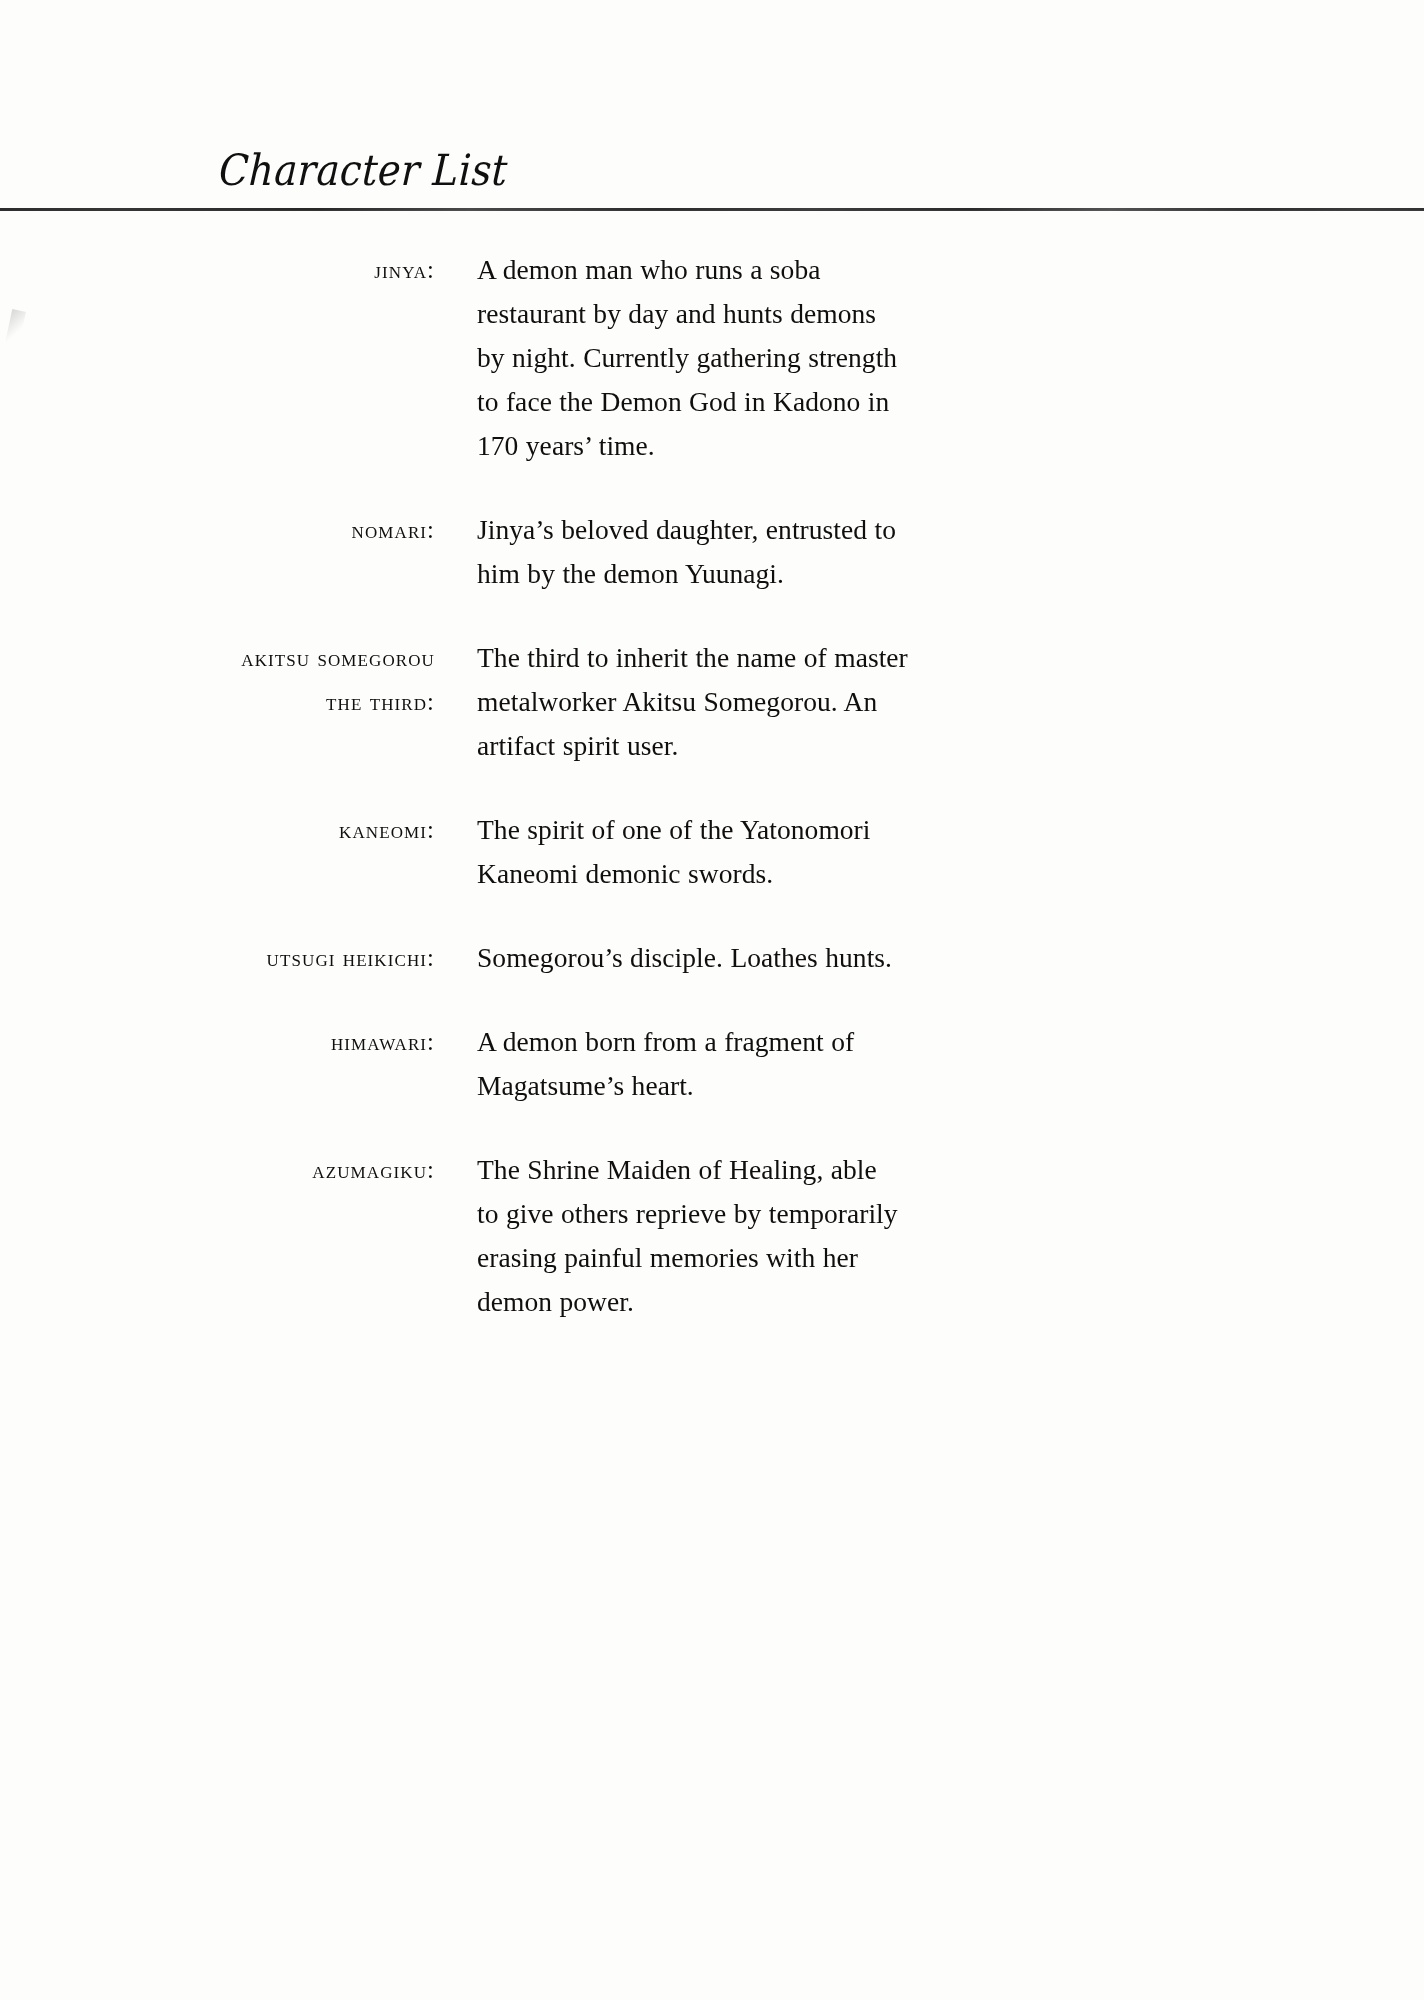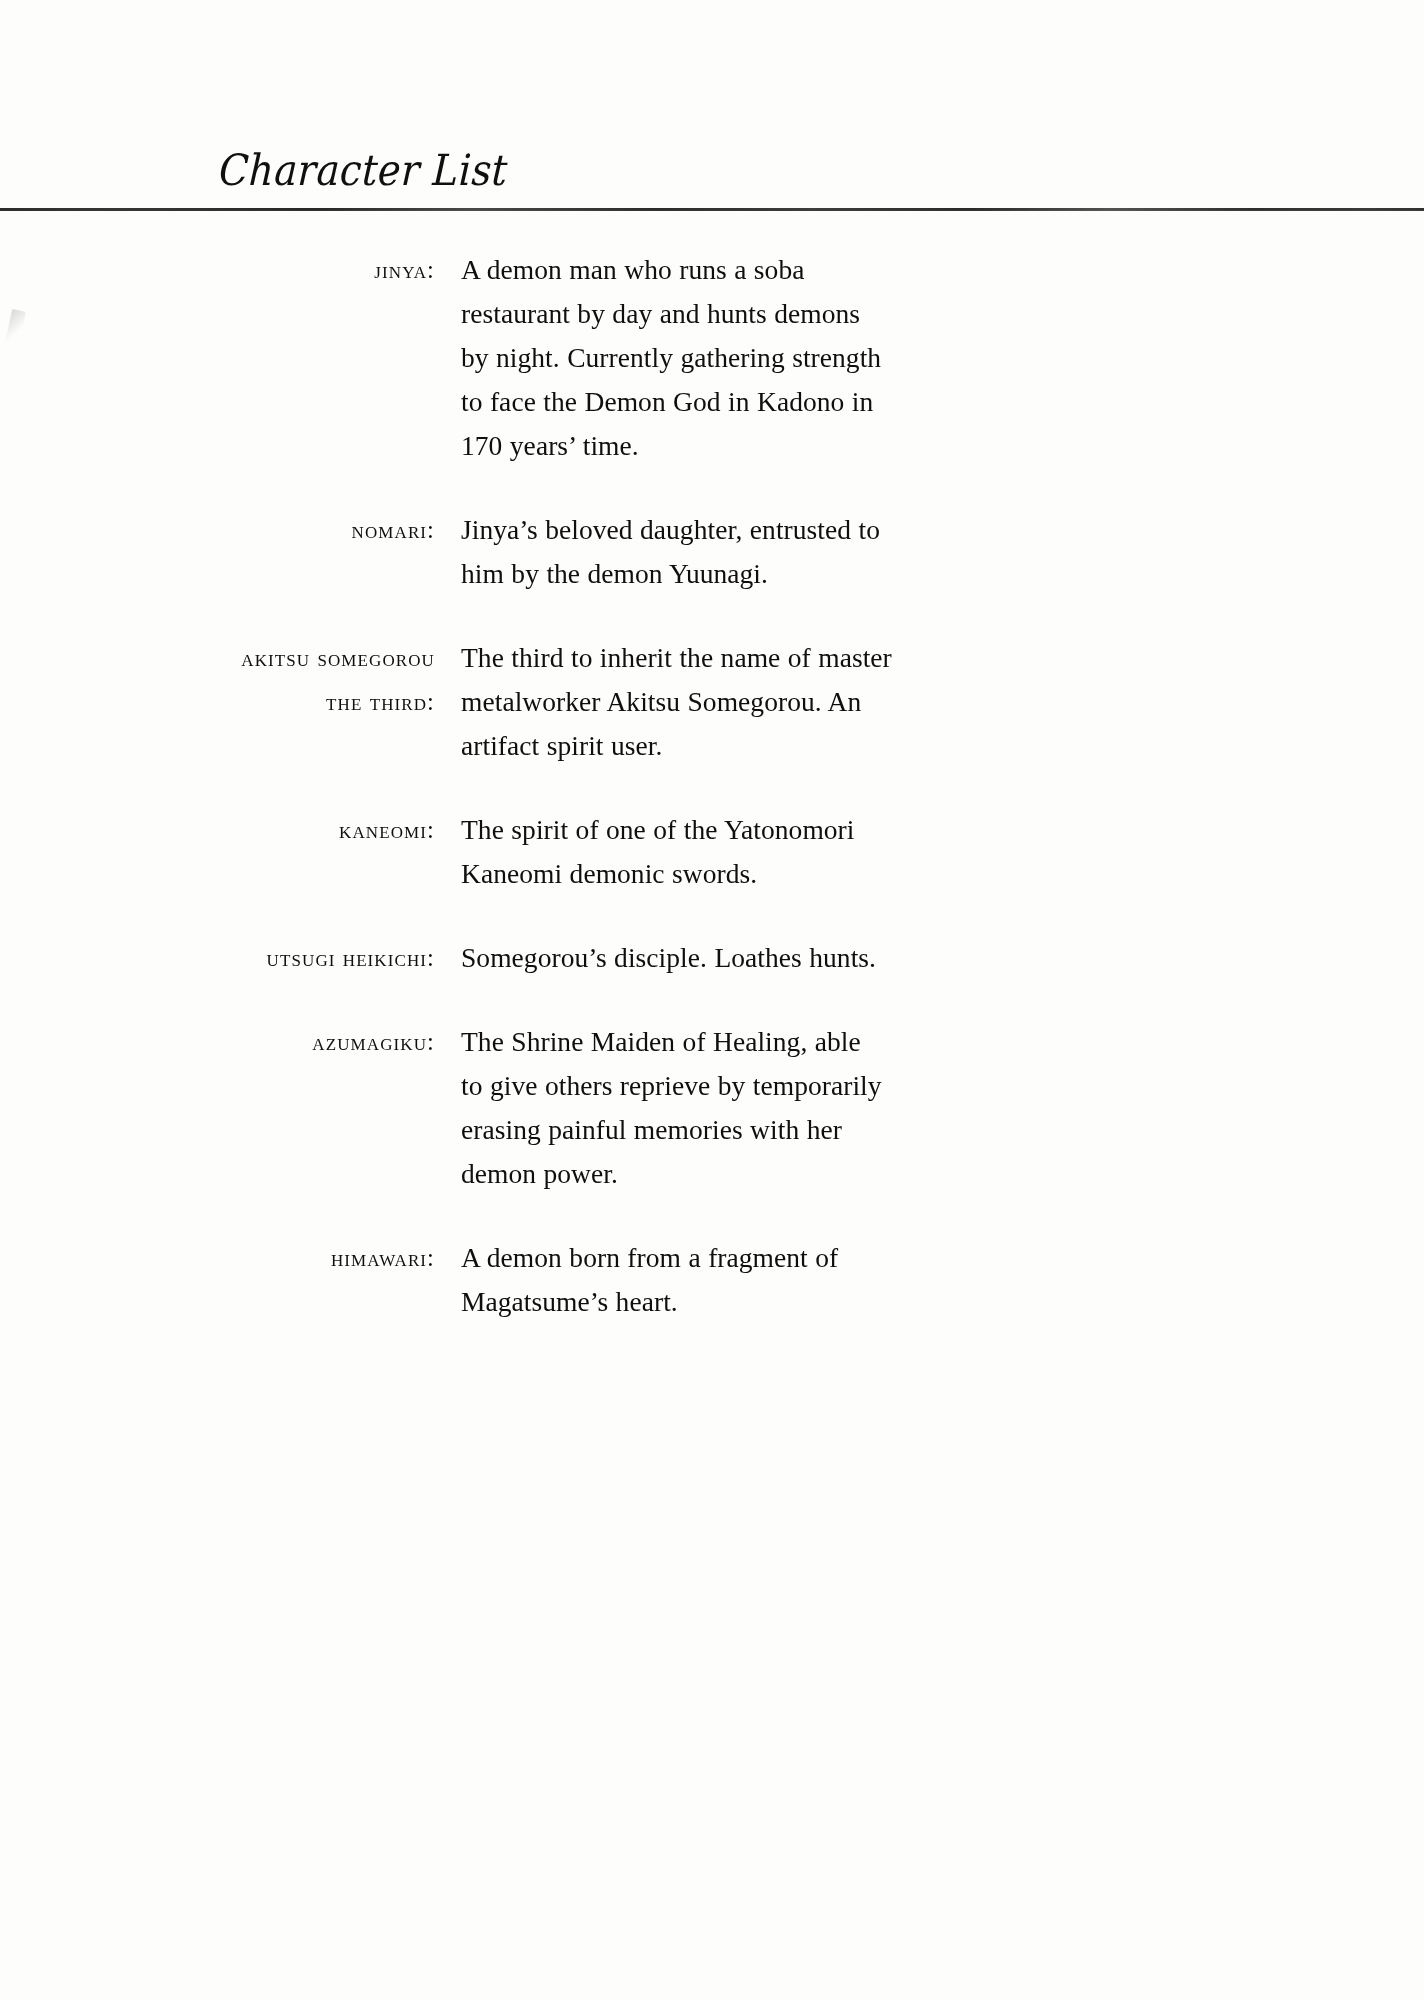--- a/index.html
+++ b/index.html
@@ -77,20 +77,21 @@
   .entries {
     position: absolute;
     left: 0;
     top: 248px;
     width: 1424px;
   }
   .entry {
     display: flex;
     align-items: flex-start;
     margin-bottom: 40px;
+    gap: 16px;
   }
   .entry-name {
     width: 435px;
     flex: 0 0 435px;
     text-align: right;
     font-family: "Liberation Serif", "DejaVu Serif", serif;
     font-size: 24.5px;
     line-height: 44px;
     letter-spacing: 1.1px;
     font-variant: small-caps;
@@ -146,26 +147,26 @@
       <div class="entry">
         <div class="entry-name">Kaneomi:</div>
         <div class="entry-desc">The spirit of one of the Yatonomori
 Kaneomi demonic swords.</div>
       </div>
       <div class="entry">
         <div class="entry-name">Utsugi Heikichi:</div>
         <div class="entry-desc">Somegorou’s disciple. Loathes hunts.</div>
       </div>
       <div class="entry">
+        <div class="entry-name">Himawari:</div>
+        <div class="entry-desc">A demon born from a fragment of
+Magatsume’s heart.</div>
+      </div>
+      <div class="entry">
         <div class="entry-name">Azumagiku:</div>
         <div class="entry-desc">The Shrine Maiden of Healing, able
 to give others reprieve by temporarily
 erasing painful memories with her
 demon power.</div>
       </div>
-      <div class="entry">
-        <div class="entry-name">Himawari:</div>
-        <div class="entry-desc">A demon born from a fragment of
-Magatsume’s heart.</div>
-      </div>
     </div>
 
 </div>
 
 </body></html>

